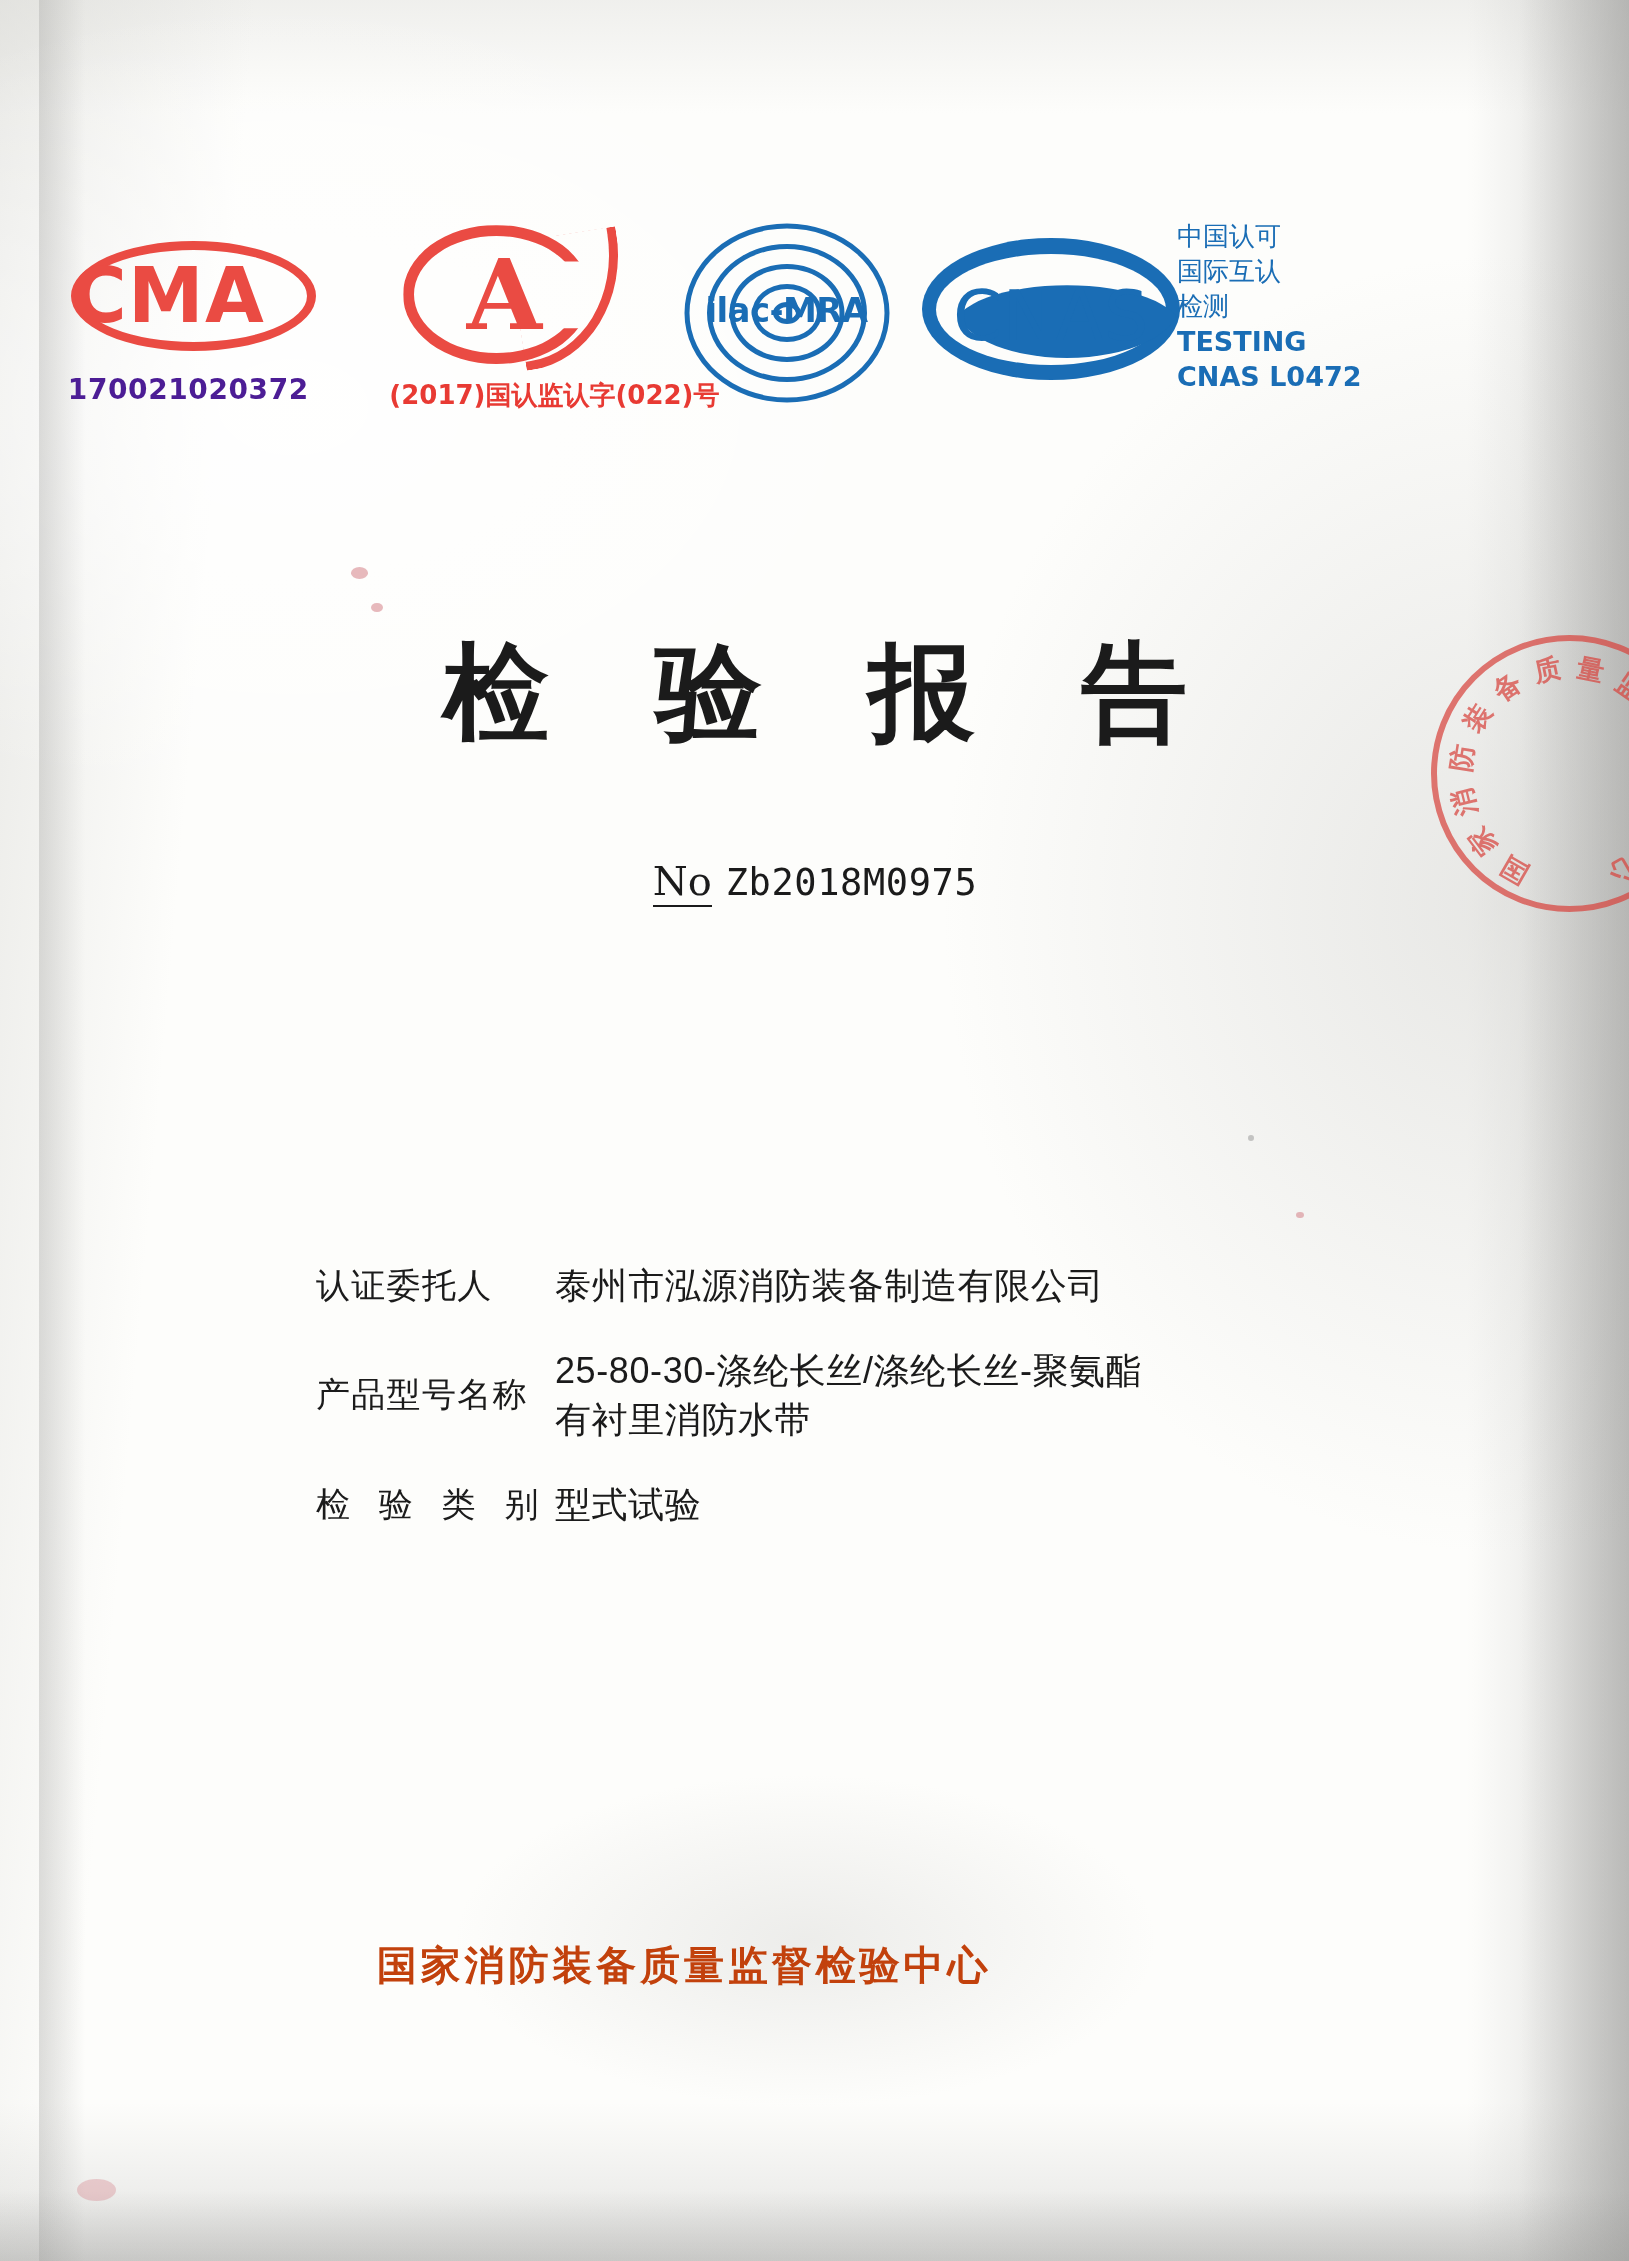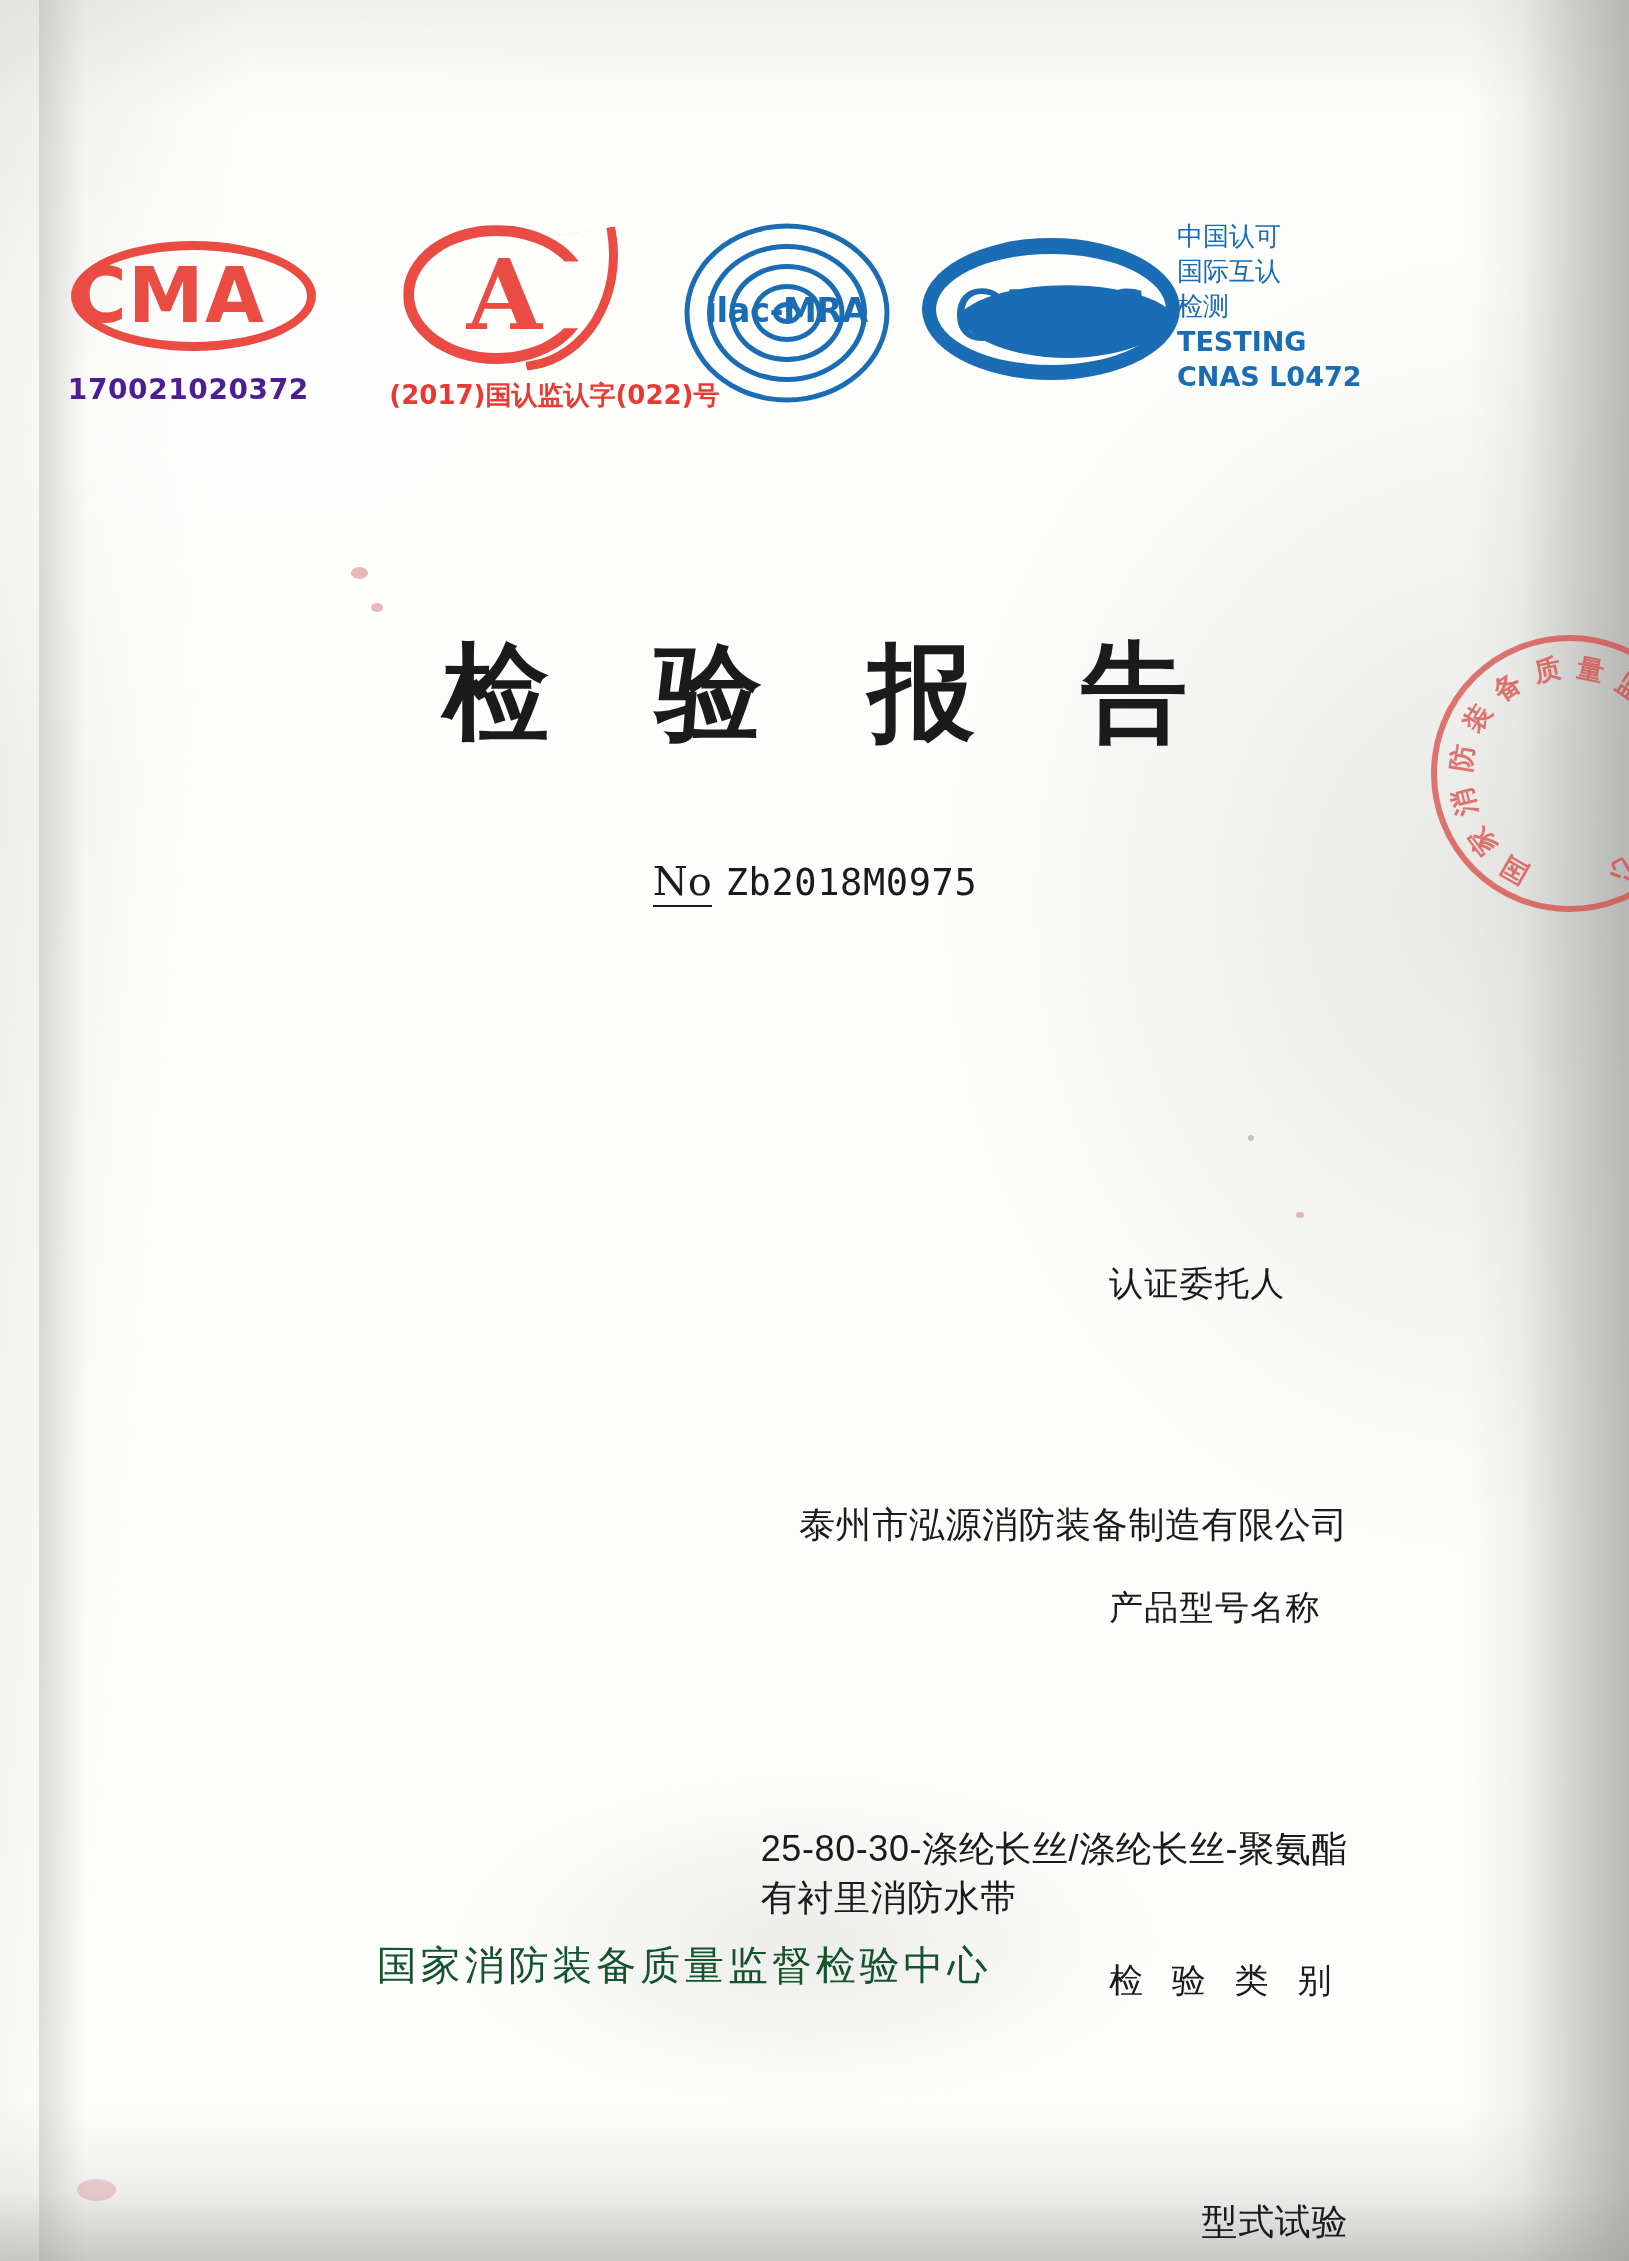--- a/index.html
+++ b/index.html
@@ -272,23 +272,22 @@
 
   
   .fields {
     position: absolute;
     left: 316px;
     top: 1261px;
     width: 1032px;
   }
   .field-row {
     display: flex;
-    align-items: flex-end;
+    align-items: center;
     margin-bottom: 36px;
-    flex-direction: column;
   }
   .field-label {
     width: 239px;
     flex: 0 0 239px;
     font-family: "DejaVu Sans", "Liberation Sans", sans-serif;
     font-size: 34px;
     color: #1b1b1b;
     letter-spacing: 1.3px;
   }
   .field-label.spaced {
@@ -303,24 +302,24 @@
   }
 
   
   .doc-footer {
     position: absolute;
     left: 0;
     top: 1938px;
     width: 1368px;
     text-align: center;
     font-family: "DejaVu Sans", "Liberation Sans", sans-serif;
-    font-weight: 400;
+    font-weight: 700;
     font-size: 40px;
     letter-spacing: 3.9px;
-    color: #14532d;
+    color: #c2410c;
   }
 
   
   .stamp {
     position: absolute;
     left: 1431px;
     top: 635px;
     width: 277px;
     height: 277px;
     border: 6.4px solid #d8453f;

